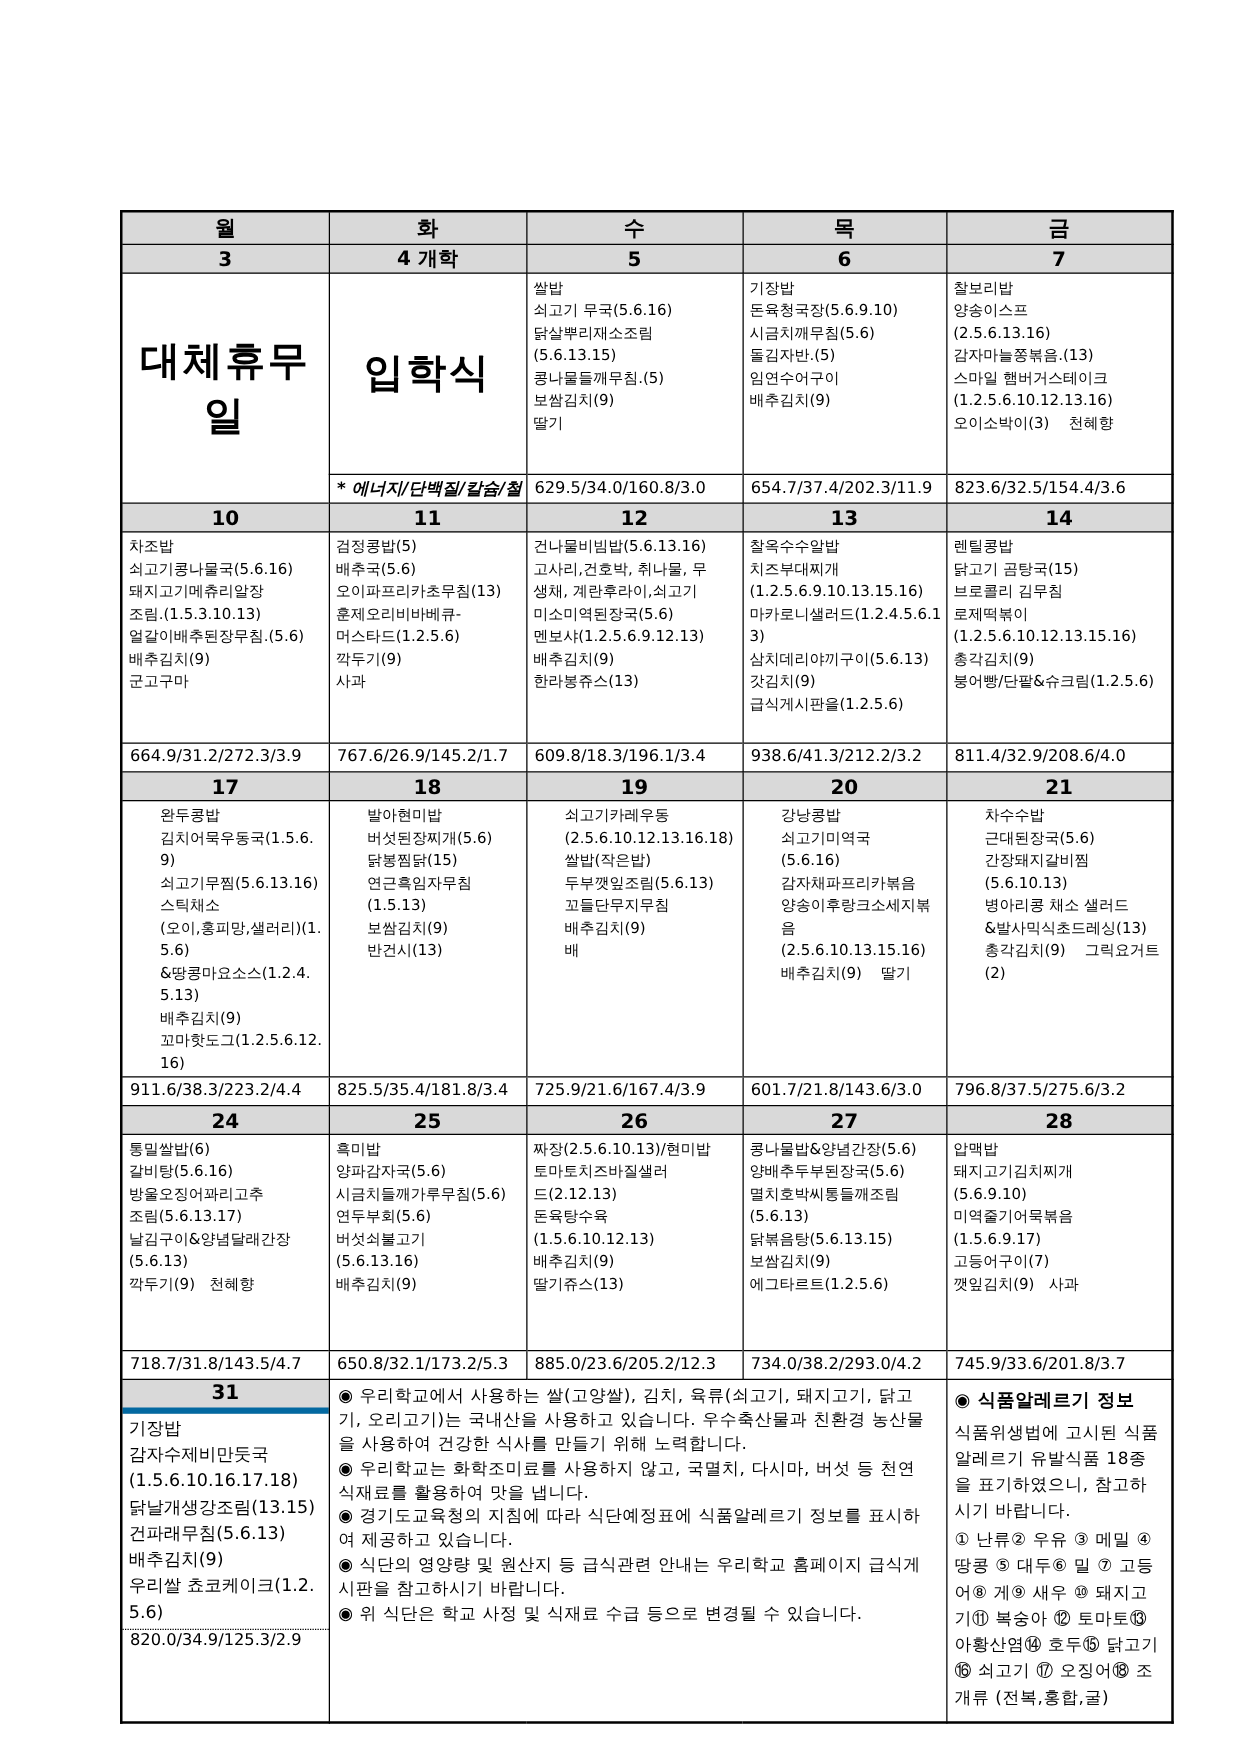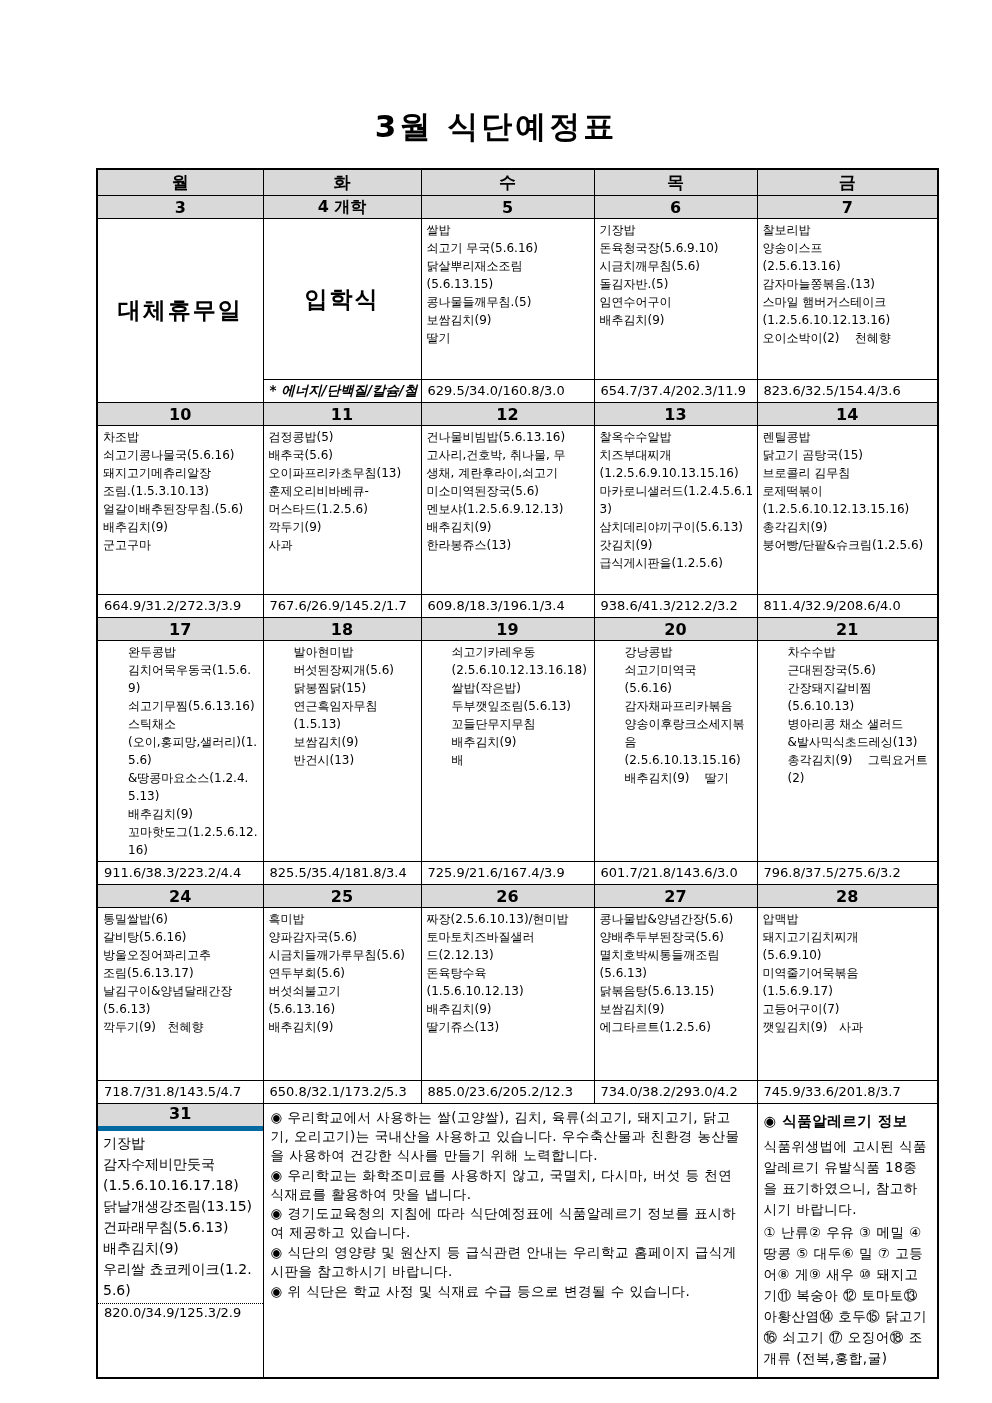--- a/index.html
+++ b/index.html
@@ -33,21 +33,21 @@
     font-size:16px; font-weight:bold; text-align:center;
     height:22px; padding:0;
   }
   td.menu {
     vertical-align:top; padding:2px 3px 2px 5px;
     font-size:12px; line-height:1.5;margin-top:14px;
   }
   .mline { white-space:pre-wrap; word-break:break-all; }
   td.special {
     text-align:center; vertical-align:middle;
-    font-size:23px; font-weight:bold; letter-spacing:2px;
+    font-size:32px; font-weight:bold; letter-spacing:2px;
   }
   tr.menurow > td { border-bottom:1px dotted #000; }
   td.foot {
     border-top:1px dotted #000;
     font-size:13px; height:21px; padding:0 4px 1px 6px;
     vertical-align:middle; white-space:nowrap; overflow:hidden;
   }
   td.foot.ital { font-style:italic; text-align:right; font-weight:bold; font-size:13.5px; }
   tr.menurow.w0 > td.menu { height:156px; }
   tr.menurow.w1 > td.menu { height:164px; }
@@ -71,21 +71,20 @@
     vertical-align:top; padding:6px 6px;
     font-size:13.5px; line-height:1.55; letter-spacing:0.5px;
   }
   .atitle { font-weight:bold; font-size:14.5px; margin-bottom:4px; }
   .abody { margin-bottom:2px; }
 </style>
 </head>
 <body>
 
 <div class="page">
-  <div class="title">3월 식단예정표</div>
   <table class="grid">
     <colgroup>
       <col style="width:166px">
         <col style="width:158px">
         <col style="width:173px">
         <col style="width:163px">
         <col style="width:181px">
     </colgroup>
     <tbody id="grid-body">
         <tr>
@@ -122,21 +121,21 @@
             <div class="mline">임연수어구이</div>
             <div class="mline">배추김치(9)</div>
           </td>
           <td class="menu">
             <div class="mline">찰보리밥</div>
             <div class="mline">양송이스프</div>
             <div class="mline">(2.5.6.13.16)</div>
             <div class="mline">감자마늘쫑볶음.(13)</div>
             <div class="mline">스마일 햄버거스테이크</div>
             <div class="mline">(1.2.5.6.10.12.13.16)</div>
-            <div class="mline">오이소박이(2)    천혜향</div>
+            <div class="mline">오이소박이(3)    천혜향</div>
           </td>
         </tr>
         <tr>
           <td class="foot ital">* 에너지/단백질/칼슘/철</td>
           <td class="foot">629.5/34.0/160.8/3.0</td>
           <td class="foot">654.7/37.4/202.3/11.9</td>
           <td class="foot">823.6/32.5/154.4/3.6</td>
         </tr>
         <tr>
           <td class="date">10</td>

